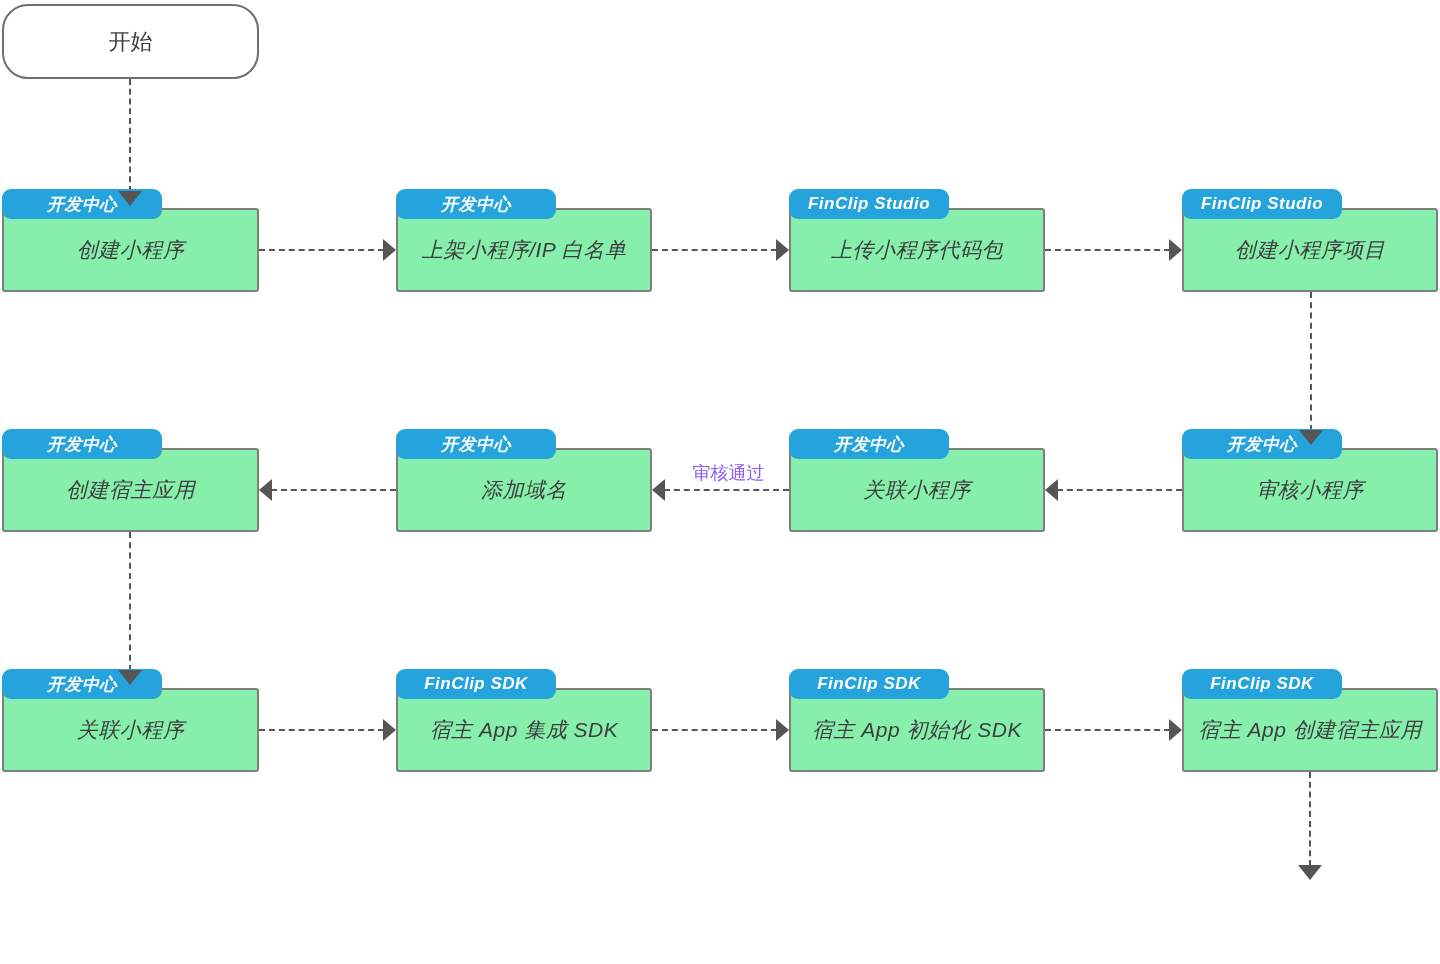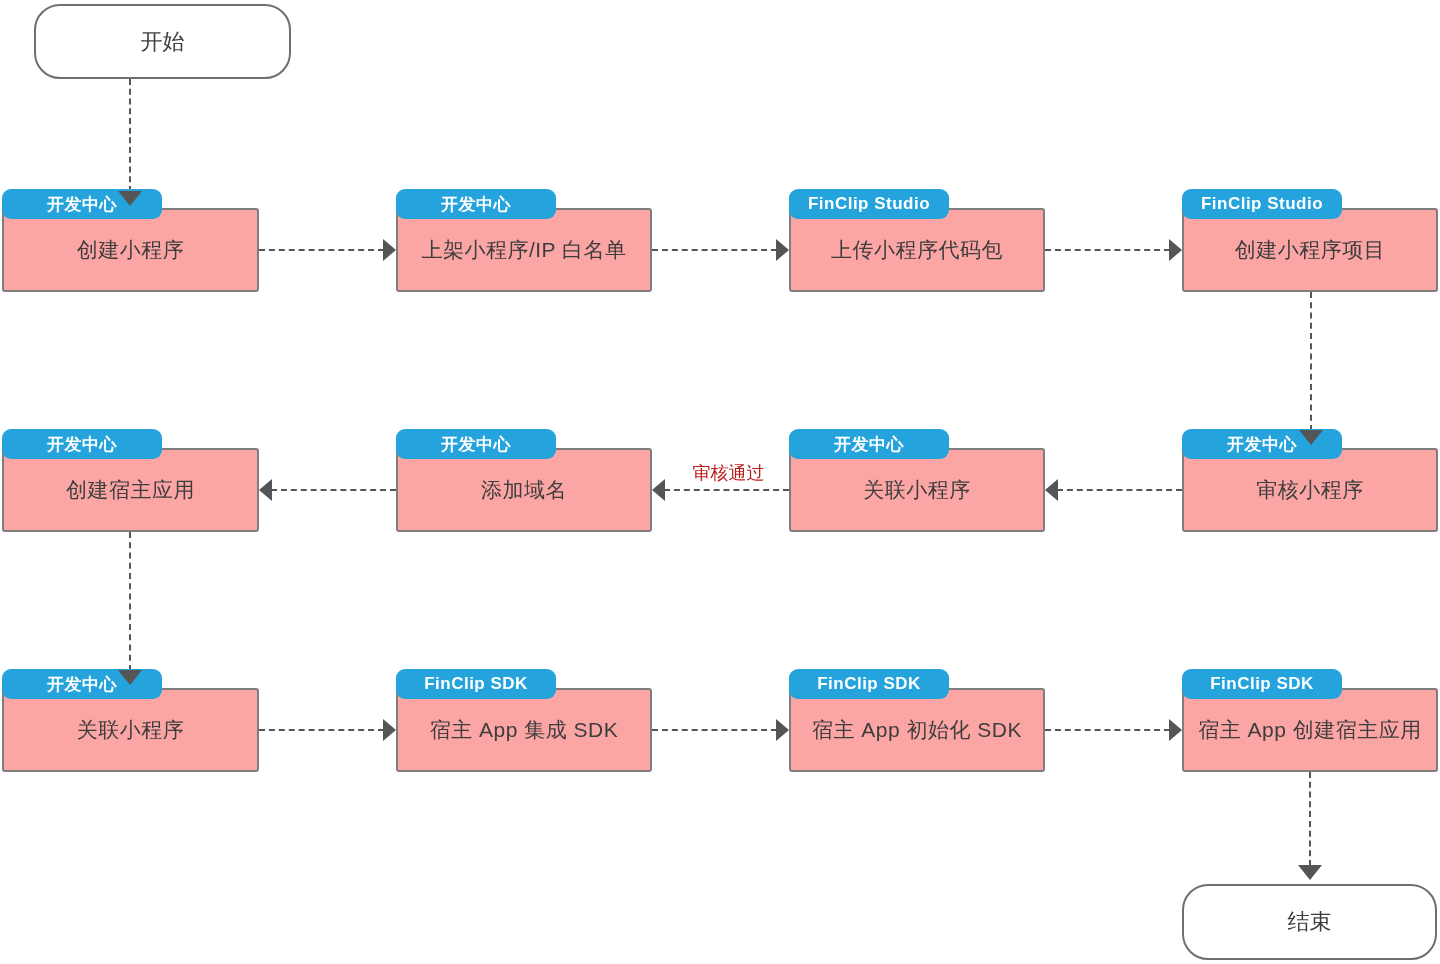--- a/index.html
+++ b/index.html
@@ -20,24 +20,25 @@
     display: flex;
     align-items: center;
     justify-content: center;
     font-size: 22px;
     color: #3d3d3d;
     z-index: 1;
   }
   .node {
     position: absolute;
     box-sizing: border-box;
-    background: #fca5a5;
+    background: #86efac;
     border: 2px solid #7e7e7e;
     border-radius: 3px;
     z-index: 1;
+    font-style: italic;
   }
   .node-label {
     width: 100%;
     height: 100%;
     display: flex;
     align-items: center;
     justify-content: center;
     font-size: 21px;
     color: #3d3d3d;
     letter-spacing: 0.5px;
@@ -88,34 +89,31 @@
   }
   .tri.down {
     border-left: 12px solid transparent;
     border-right: 12px solid transparent;
     border-top: 15px solid #555555;
   }
   .edge-label {
     position: absolute;
     transform: translateX(-50%);
     font-size: 18px;
-    color: #b91c1c;
+    color: #8b5cf6;
     white-space: nowrap;
     z-index: 2;
   }
 </style>
 </head>
 <body>
 
 <div class="canvas">
-  <div class="terminal" id="start-terminal" style="left: 2px; top: 4px; width: 257px; height: 75px; margin-left: 32px;">
+  <div class="terminal" id="start-terminal" style="left: 2px; top: 4px; width: 257px; height: 75px;">
     <span>开始</span>
-  </div>
-  <div class="terminal" id="end-terminal" style="left: 1182px; top: 884px; width: 255px; height: 76px;">
-    <span>结束</span>
   </div>
   <div id="diagram-layer">
       <div class="node" style="left: 2px; top: 208px; width: 257px; height: 84px;">
         <div class="tag" style="background: rgb(37, 163, 220);">
           <span>开发中心</span>
         </div>
         <div class="node-label">创建小程序</div>
       </div>
       <div class="node" style="left: 396px; top: 208px; width: 256px; height: 84px;">
         <div class="tag" style="background: rgb(37, 163, 220);">

